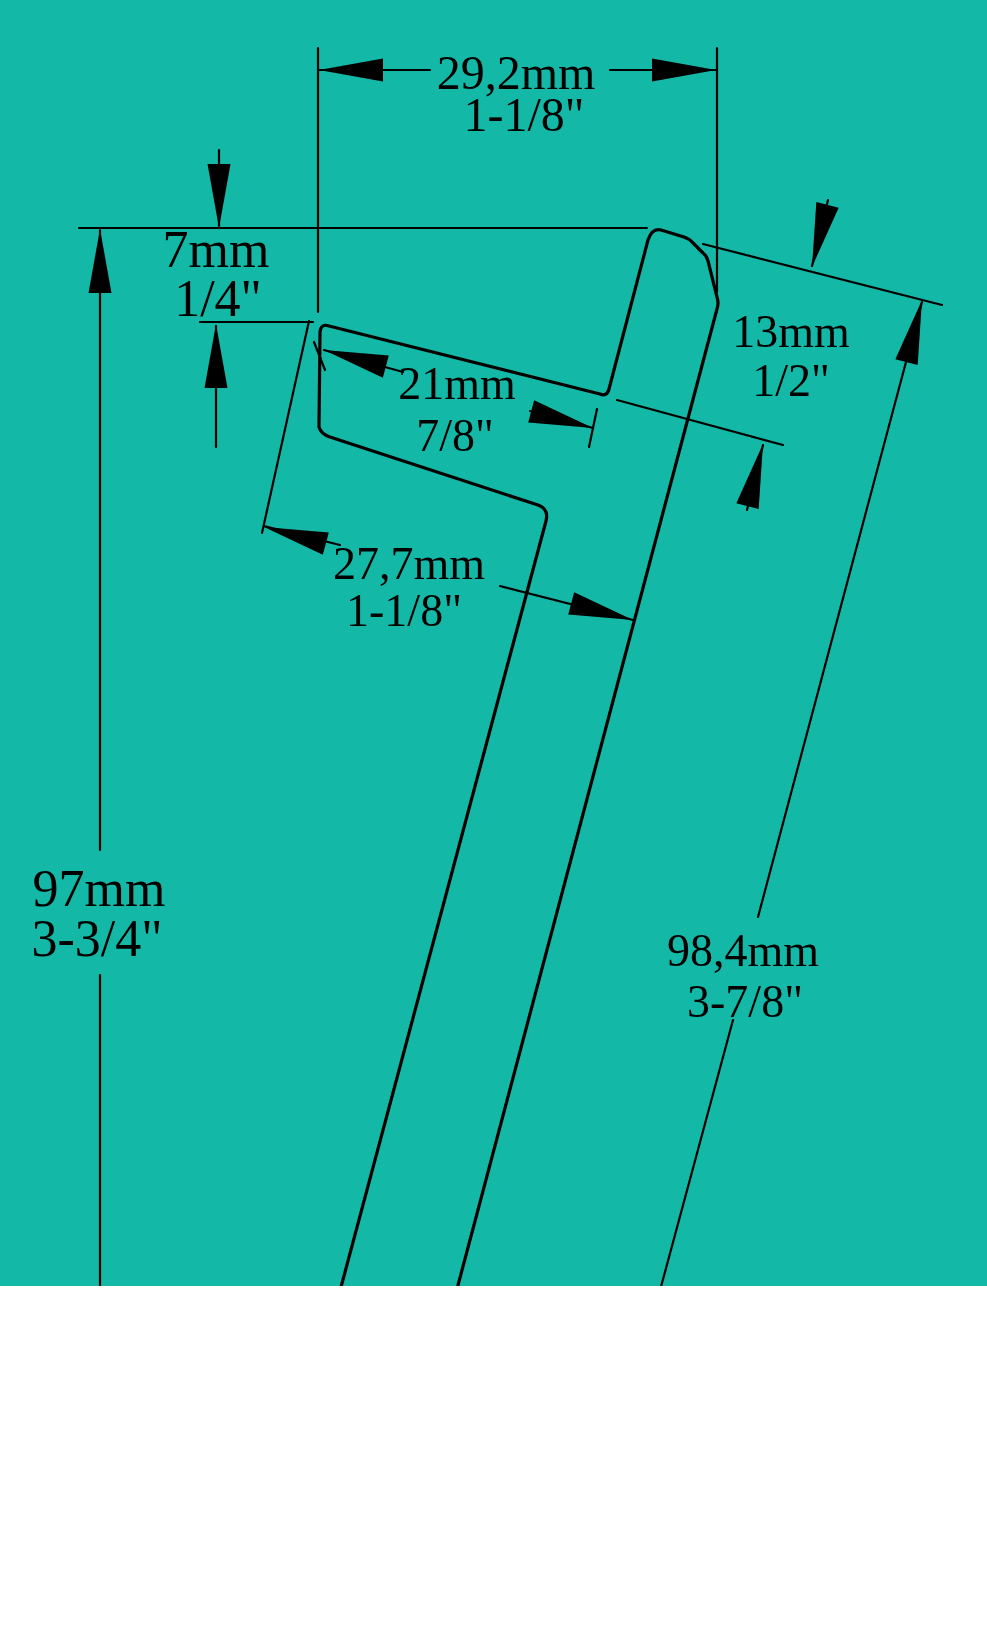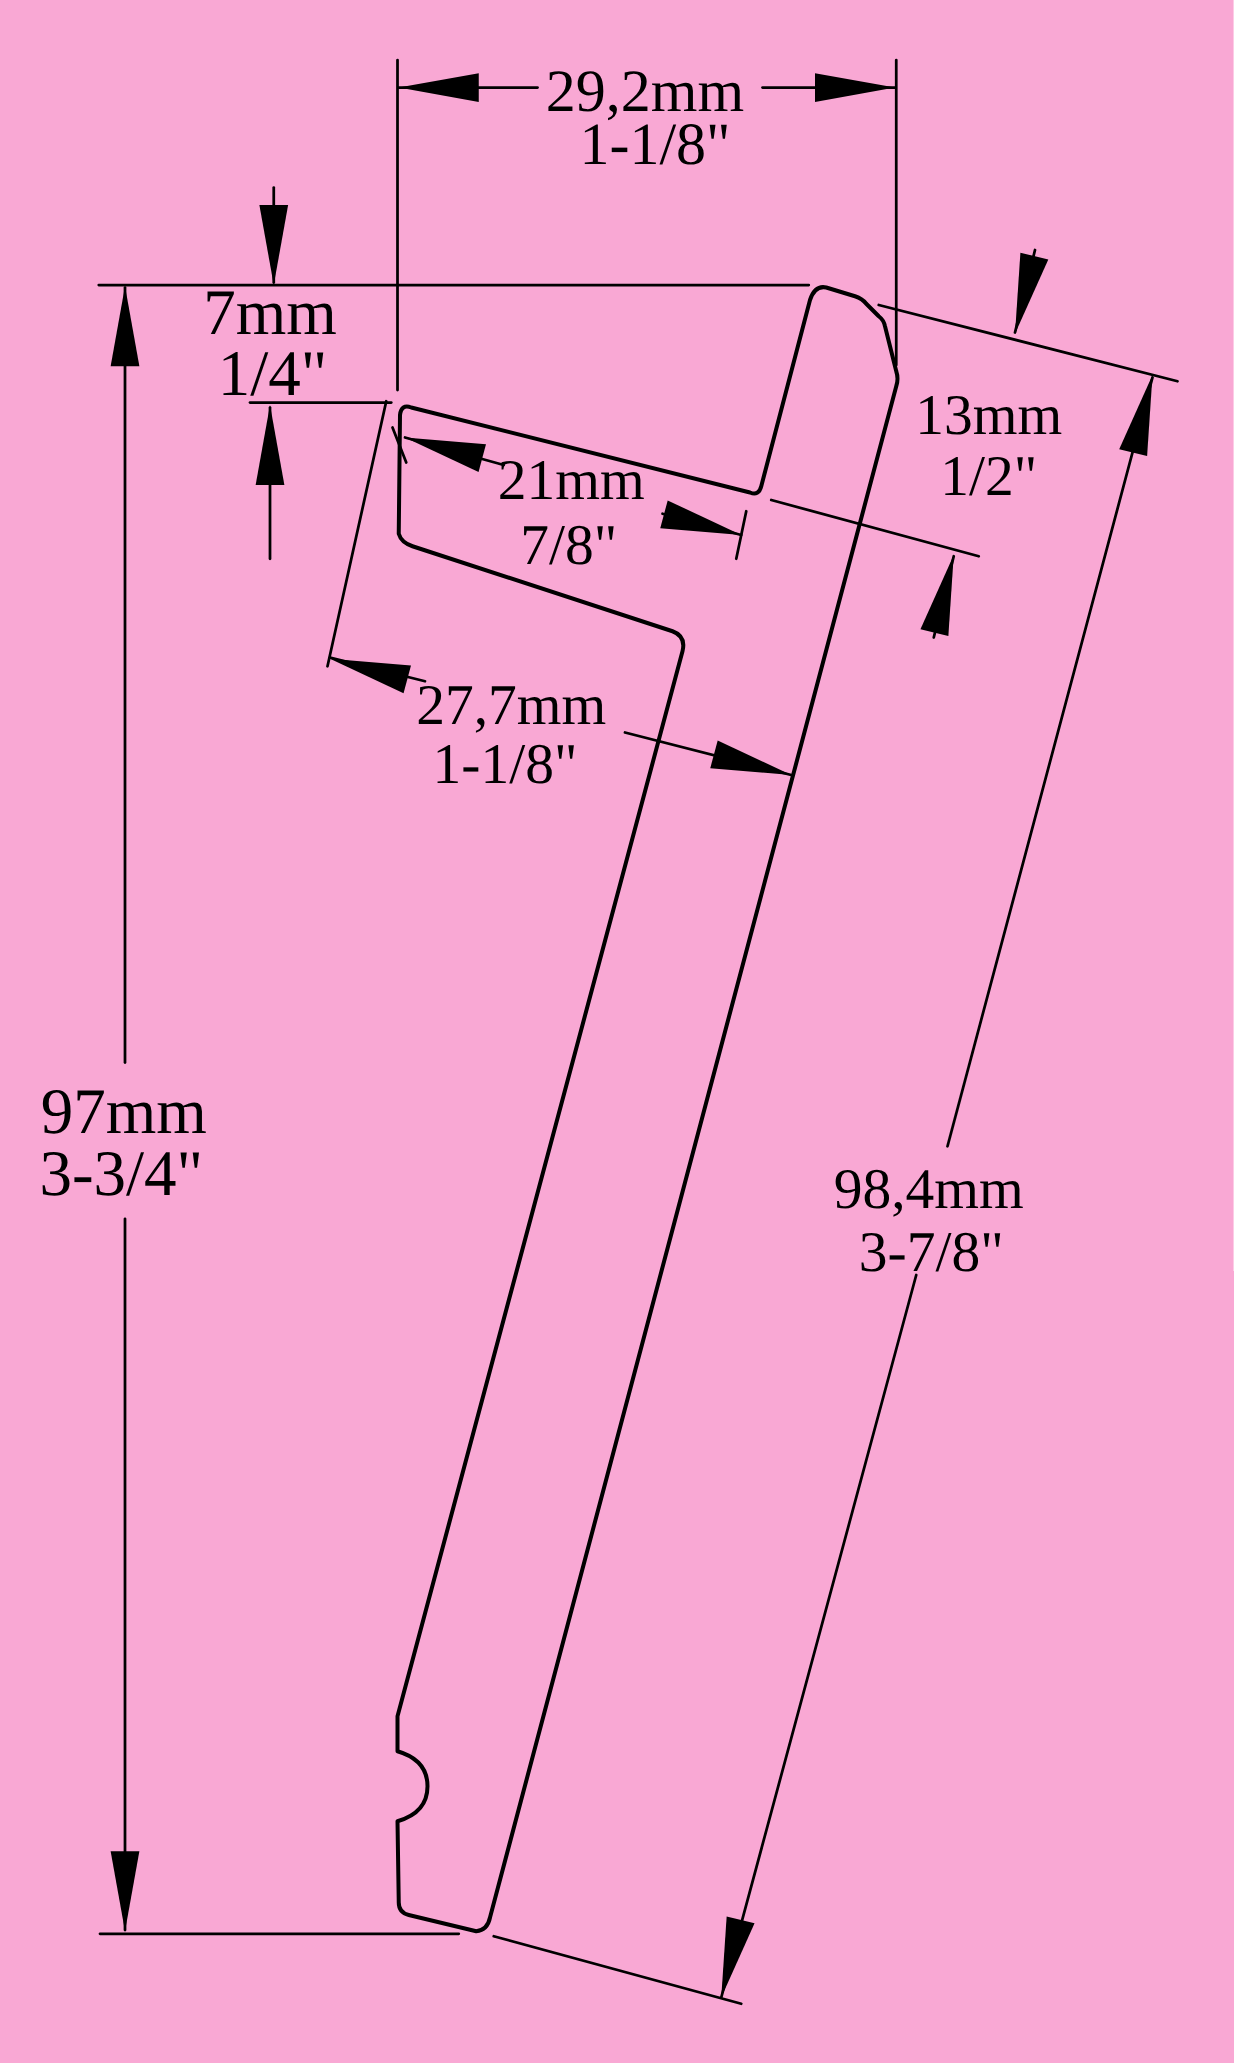--- a/index.html
+++ b/index.html
@@ -1,16 +1,16 @@
 <!DOCTYPE html>
 <html><head>
 <meta charset="utf-8">
 <style>
   html,body{margin:0;padding:0;background:#ffffff;}
-  .canvas{width:987px;height:1650px;background:#f9a8d4;overflow:hidden;}
+  .canvas{width:987px;height:1286px;background:#14b8a6;overflow:hidden;}
   svg{display:block;}
   .lbl{font-family:"Liberation Serif", serif; text-anchor:middle;}
   .s46{font-size:46px;}
   .s48{font-size:48px;}
   .s52{font-size:52px;}
 </style>
 </head>
 <body>
 
 <div class="canvas">

